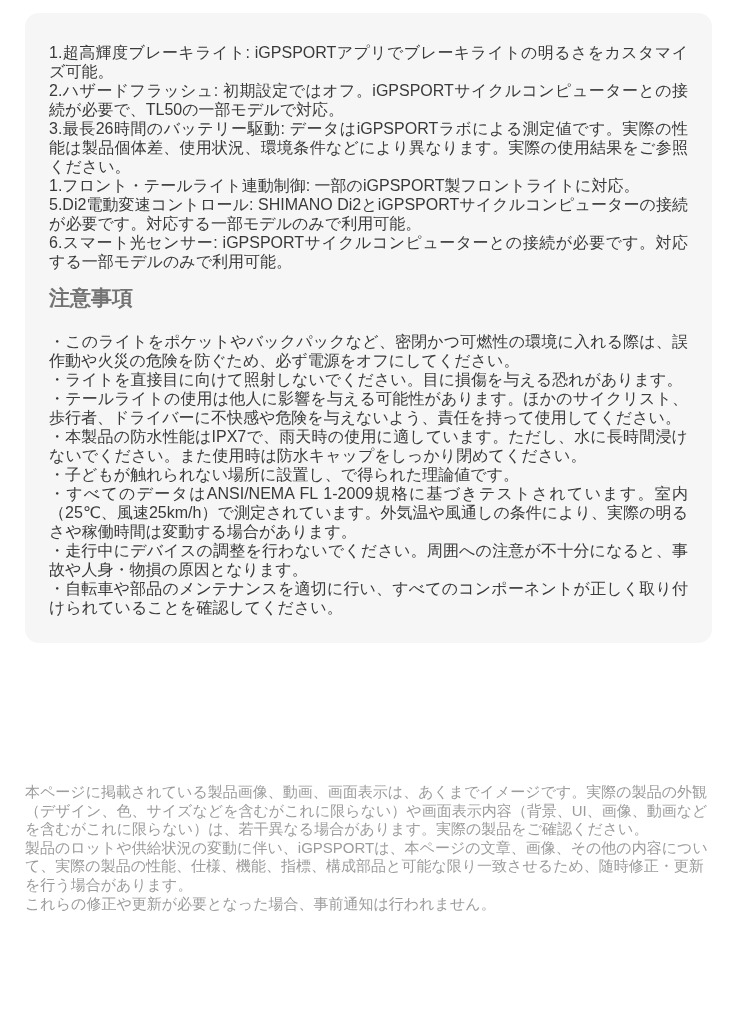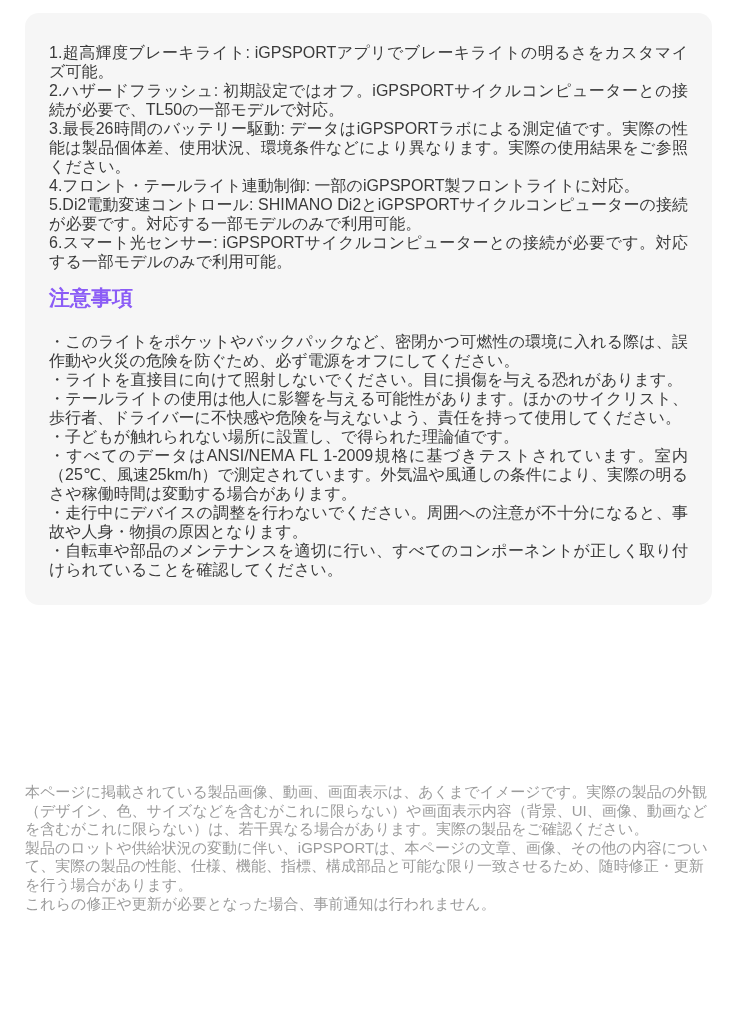--- a/index.html
+++ b/index.html
@@ -32,21 +32,21 @@
     color: #3a3a3a;
     text-align: justify;
     text-justify: inter-ideograph;
     word-break: break-word;
   }
   .heading {
     margin: 15px 0 22px 0;
     font-size: 21px;
     line-height: 24px;
     font-weight: bold;
-    color: #8b5cf6;
+    color: #737373;
   }
   .disclaimer {
     position: absolute;
     left: 25px;
     top: 783px;
     width: 690px;
   }
   .disclaimer p {
     margin: 0;
     font-size: 15px;
@@ -56,31 +56,32 @@
   }
 </style>
 </head>
 <body>
 
 <section class="card">
   <div class="notes">
     <p>1.超高輝度ブレーキライト: iGPSPORTアプリでブレーキライトの明るさをカスタマイズ可能。</p>
     <p>2.ハザードフラッシュ: 初期設定ではオフ。iGPSPORTサイクルコンピューターとの接続が必要で、TL50の一部モデルで対応。</p>
     <p>3.最長26時間のバッテリー駆動: データはiGPSPORTラボによる測定値です。実際の性能は製品個体差、使用状況、環境条件などにより異なります。実際の使用結果をご参照ください。</p>
-    <p>4.フロント・テールライト連動制御: 一部のiGPSPORT製フロントライトに対応。</p>
+    <p>1.フロント・テールライト連動制御: 一部のiGPSPORT製フロントライトに対応。</p>
     <p>5.Di2電動変速コントロール: SHIMANO Di2とiGPSPORTサイクルコンピューターの接続が必要です。対応する一部モデルのみで利用可能。</p>
     <p>6.スマート光センサー: iGPSPORTサイクルコンピューターとの接続が必要です。対応する一部モデルのみで利用可能。</p>
   </div>
 
   <h2 class="heading">注意事項</h2>
 
   <div class="bullets">
     <p>・このライトをポケットやバックパックなど、密閉かつ可燃性の環境に入れる際は、誤作動や火災の危険を防ぐため、必ず電源をオフにしてください。</p>
     <p>・ライトを直接目に向けて照射しないでください。目に損傷を与える恐れがあります。</p>
     <p>・テールライトの使用は他人に影響を与える可能性があります。ほかのサイクリスト、歩行者、ドライバーに不快感や危険を与えないよう、責任を持って使用してください。</p>
+    <p>・本製品の防水性能はIPX7で、雨天時の使用に適しています。ただし、水に長時間浸けないでください。また使用時は防水キャップをしっかり閉めてください。</p>
     <p>・子どもが触れられない場所に設置し、で得られた理論値です。</p>
     <p>・すべてのデータはANSI/NEMA FL 1-2009規格に基づきテストされています。室内（25℃、風速25km/h）で測定されています。外気温や風通しの条件により、実際の明るさや稼働時間は変動する場合があります。</p>
     <p>・走行中にデバイスの調整を行わないでください。周囲への注意が不十分になると、事故や人身・物損の原因となります。</p>
     <p>・自転車や部品のメンテナンスを適切に行い、すべてのコンポーネントが正しく取り付けられていることを確認してください。</p>
   </div>
 </section>
 
 <section class="disclaimer">
   <p>本ページに掲載されている製品画像、動画、画面表示は、あくまでイメージです。実際の製品の外観（デザイン、色、サイズなどを含むがこれに限らない）や画面表示内容（背景、UI、画像、動画などを含むがこれに限らない）は、若干異なる場合があります。実際の製品をご確認ください。</p>
   <p>製品のロットや供給状況の変動に伴い、iGPSPORTは、本ページの文章、画像、その他の内容について、実際の製品の性能、仕様、機能、指標、構成部品と可能な限り一致させるため、随時修正・更新を行う場合があります。</p>

